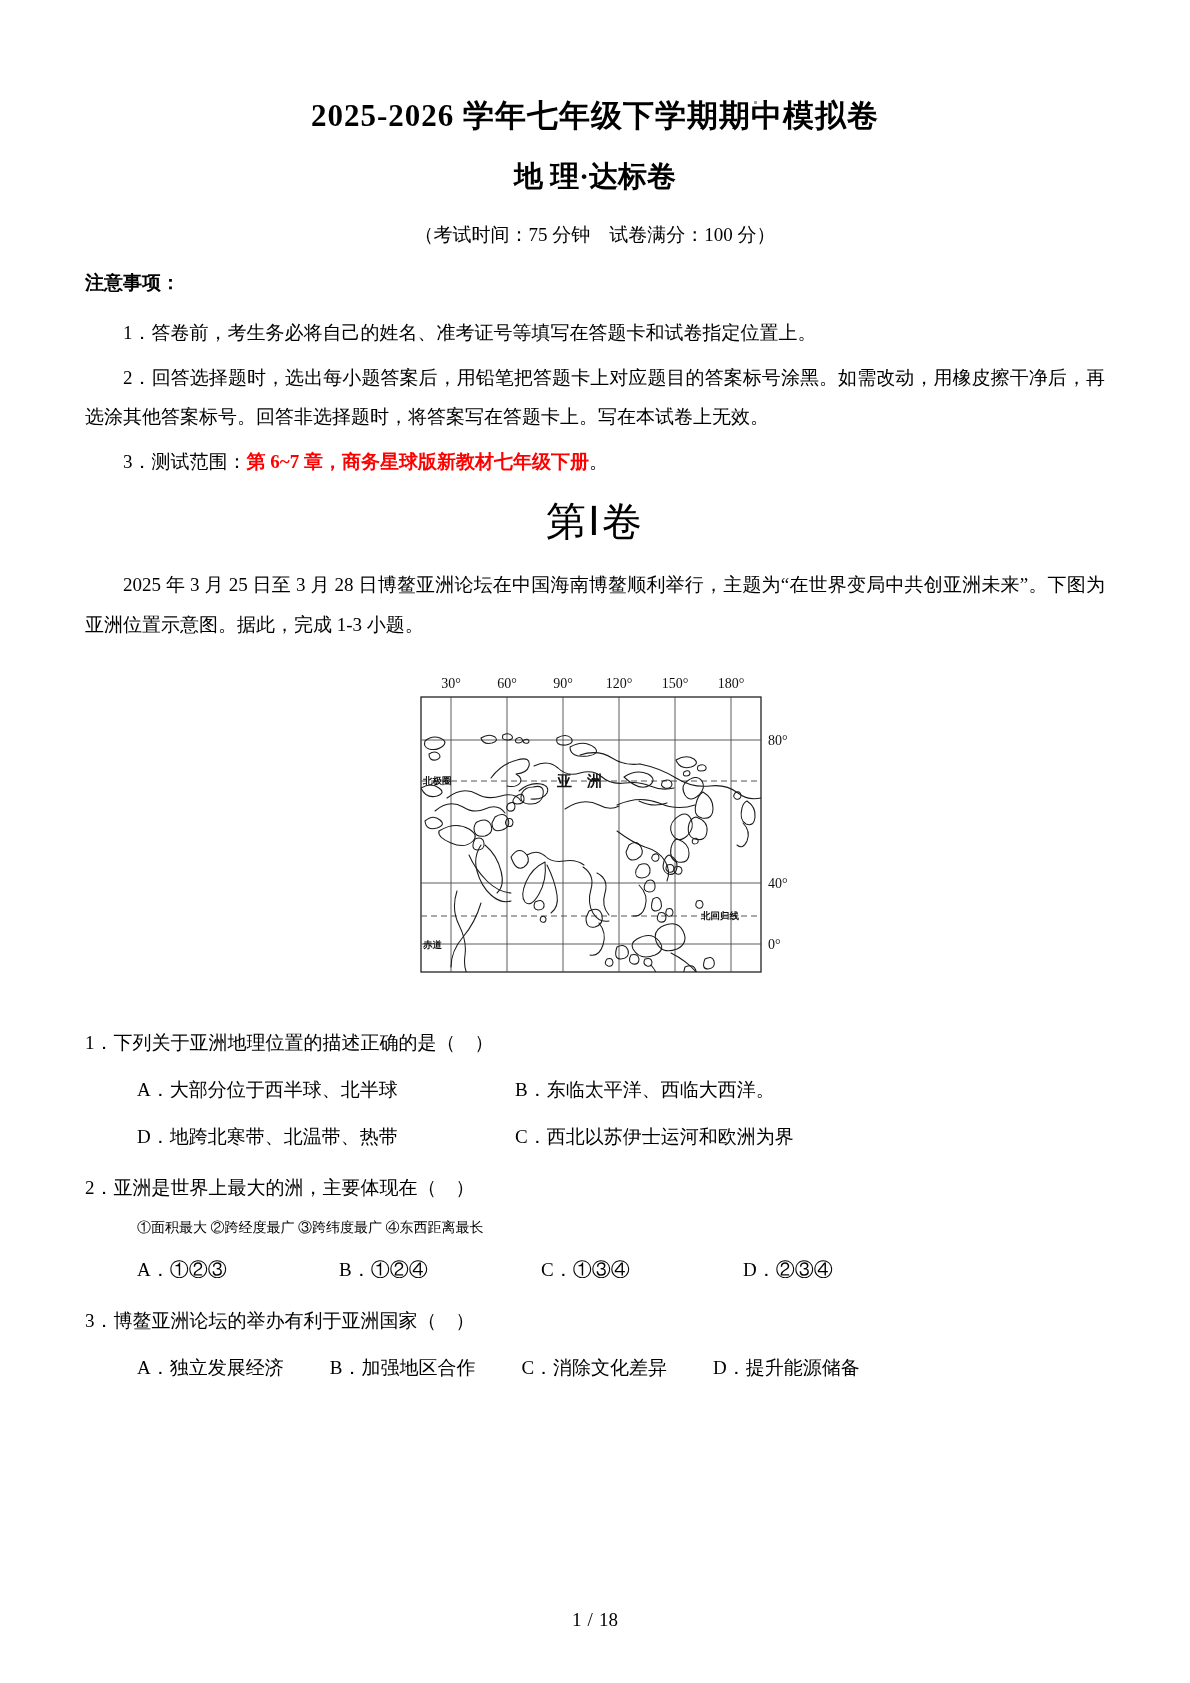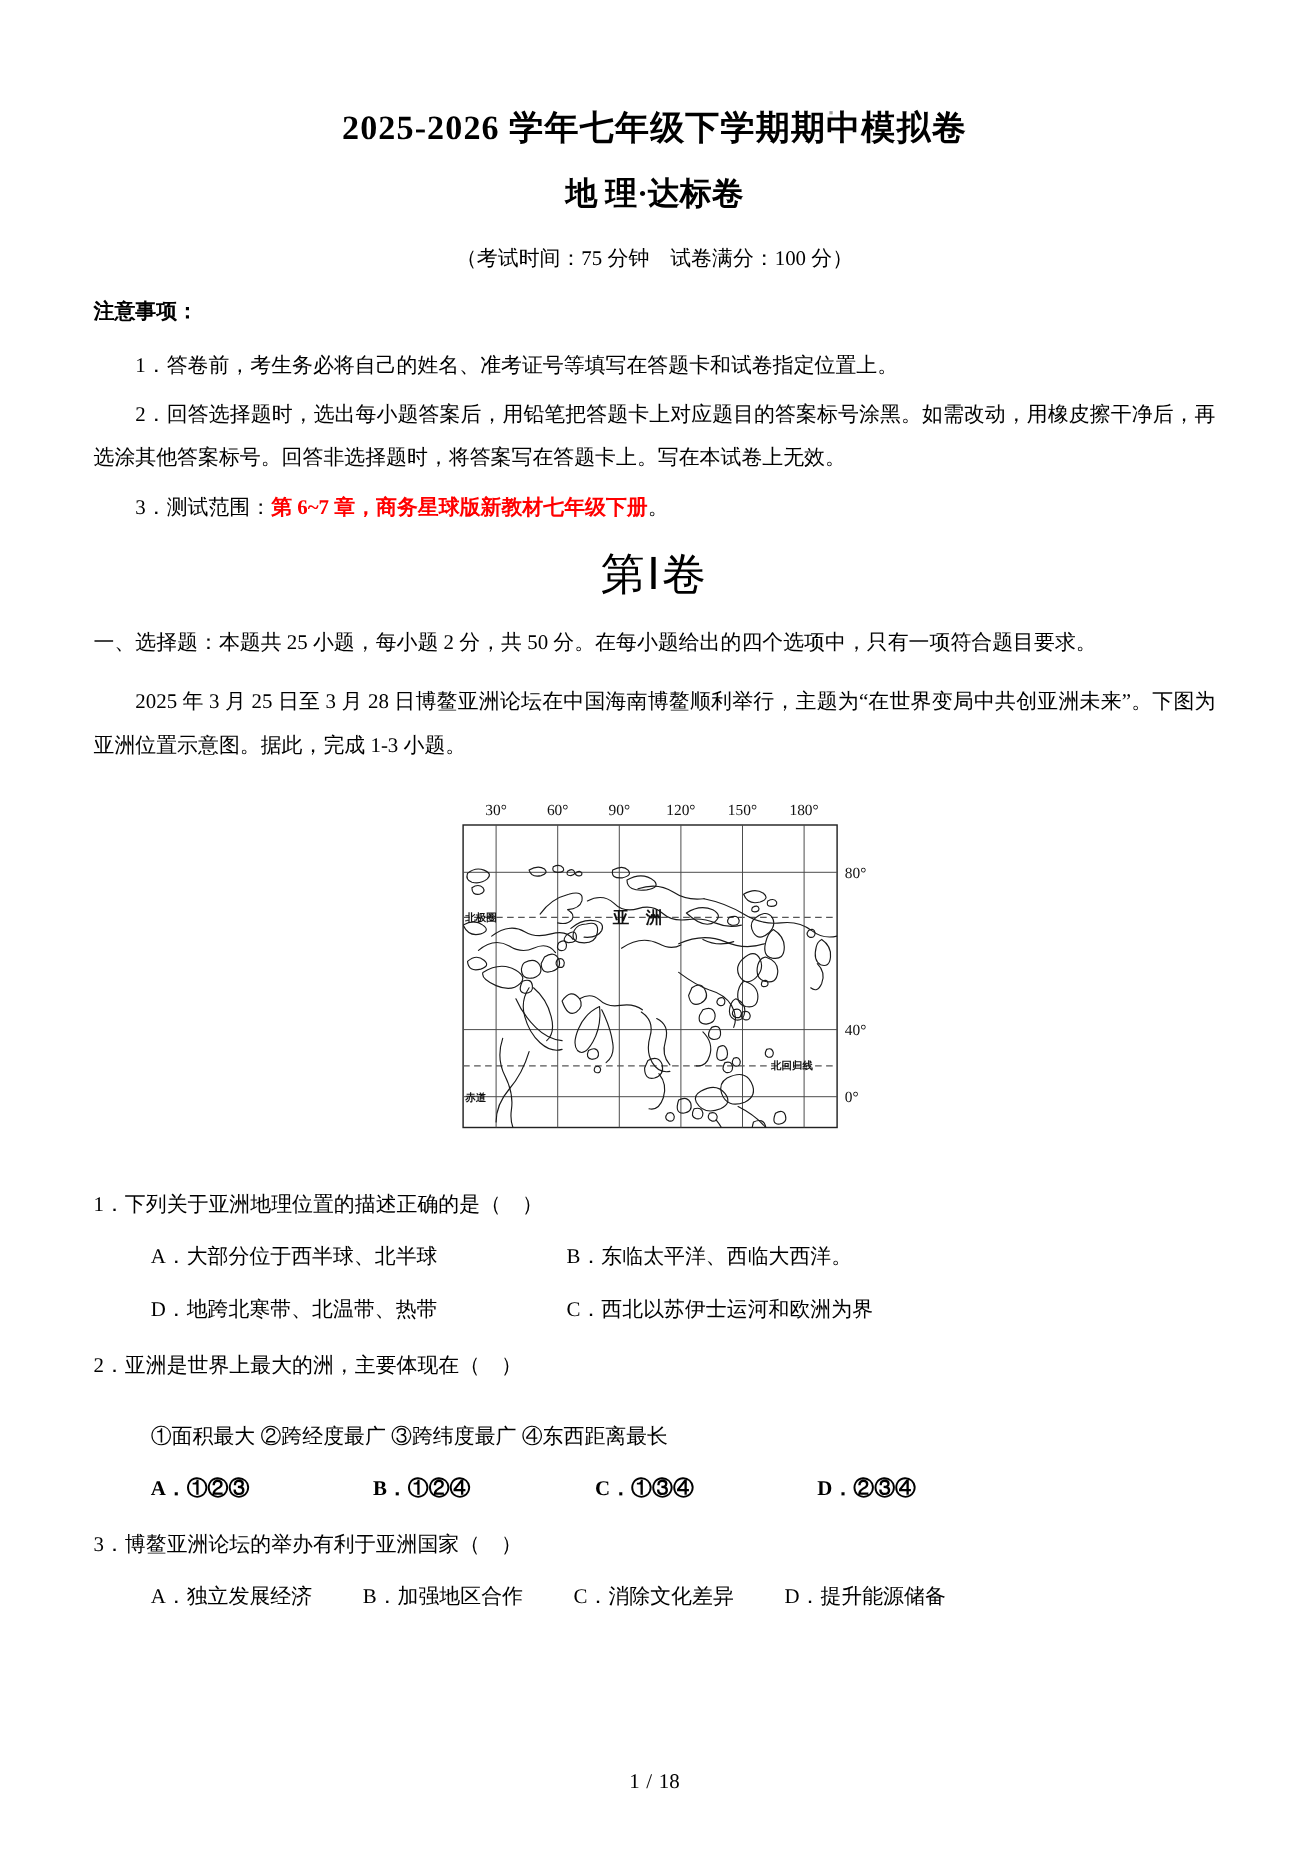--- a/index.html
+++ b/index.html
@@ -166,26 +166,26 @@
   }
   .q-stem { margin-bottom: 2px; }
   .opt-row {
     display: flex;
     font-size: 19px;
     line-height: 1.95;
     margin: 10px 0 0 0;
     padding-left: 52px;
   }
   .opt-row.two .opt { width: 378px; }
-  .opt-row.four .opt { width: 202px; font-weight: bold; }
+  .opt-row.four .opt { width: 202px; }
   .opt-row.free .opt { width: auto; margin-right: 46px; text-align: center; }
   .sub-line {
-    font-size: 19px;
+    font-size: 14px;
     line-height: 1.95;
-    margin: 28px 0 0 0;
+    margin: 8px 0 0 0;
     padding-left: 52px;
   }
 
   
   .footer {
     position: absolute;
     left: 0;
     right: 0;
     bottom: 52px;
     text-align: center;
@@ -208,21 +208,20 @@
     <h2 class="doc-subtitle">地 理·达标卷</h2>
     <div class="exam-meta">（考试时间：75 分钟　试卷满分：100 分）</div>
 
     <div class="notice-head">注意事项：</div>
     <p class="notice-item">1．答卷前，考生务必将自己的姓名、准考证号等填写在答题卡和试卷指定位置上。</p>
     <p class="notice-item wrap">2．回答选择题时，选出每小题答案后，用铅笔把答题卡上对应题目的答案标号涂黑。如需改动，用橡皮擦干净后，再选涂其他答案标号。回答非选择题时，将答案写在答题卡上。写在本试卷上无效。</p>
     <p class="notice-item"><span>3．测试范围：</span><span class="red">第 6~7 章，商务星球版新教材七年级下册</span><span>。</span></p>
 
     <div class="section-banner">第Ⅰ卷</div>
 
-    <p class="part-intro">一、选择题：本题共 25 小题，每小题 2 分，共 50 分。在每小题给出的四个选项中，只有一项符合题目要求。</p>
 
     <p class="passage">2025 年 3 月 25 日至 3 月 28 日博鳌亚洲论坛在中国海南博鳌顺利举行，主题为“在世界变局中共创亚洲未来”。下图为亚洲位置示意图。据此，完成 1-3 小题。</p>
 
     <div class="figure">
       <svg width="420" height="345" viewBox="0 0 420 345" xmlns="http://www.w3.org/2000/svg">
         <defs>
           <clipPath id="frameClip">
               <rect x="36" y="38" width="340" height="275"></rect>
             </clipPath>
         </defs>

